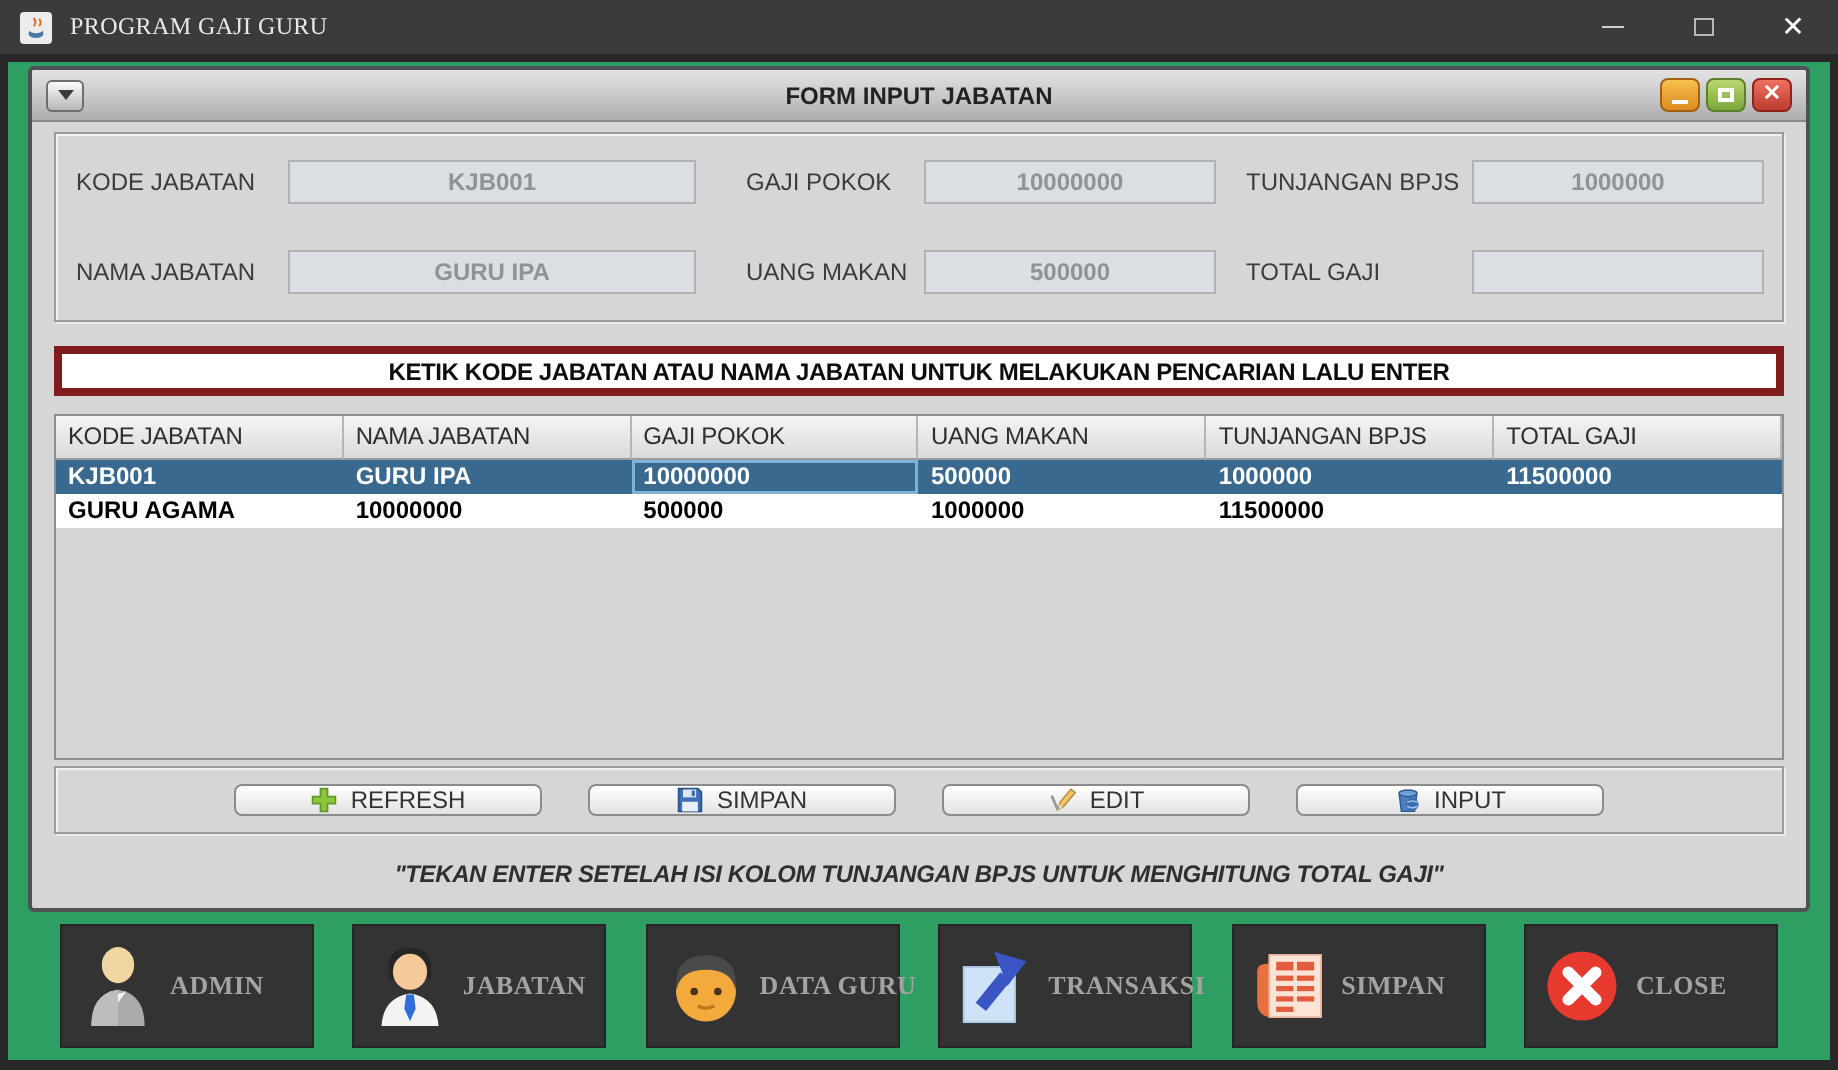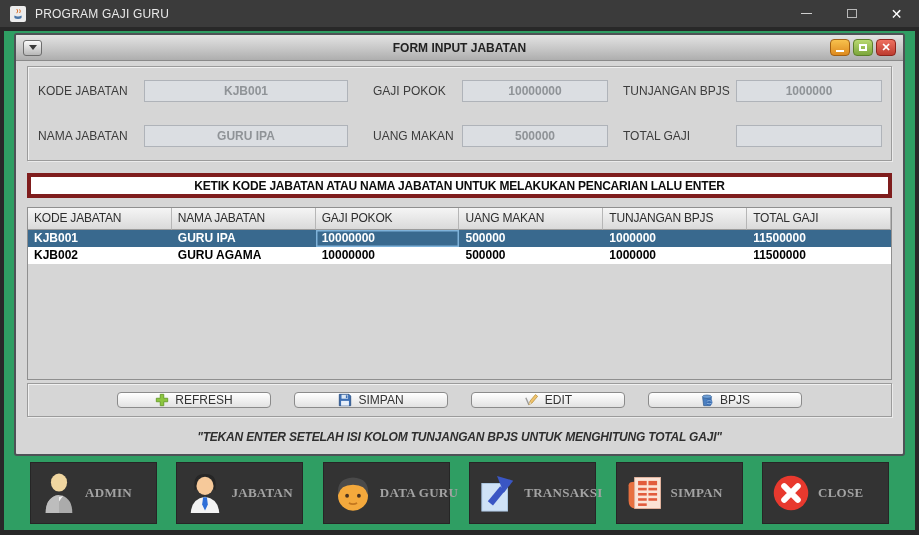--- a/index.html
+++ b/index.html
@@ -2,21 +2,21 @@
 <html><head>
 <meta charset="utf-8">
 <style>
   * { margin:0; padding:0; box-sizing:border-box; }
   html,body { width:919px; height:535px; overflow:hidden; }
   body { font-family:"Liberation Sans", sans-serif; background:#2b2b2b; }
 
   .window { width:919px; height:535px; display:flex; flex-direction:column; background:#2b2b2b; }
 
   
-  .titlebar { height:27px; background:#3b3b3b; display:flex; align-items:center; flex:0 0 auto; }
+  .titlebar { height:27px; background:#3b3b3b; display:flex; align-items:center; flex:0 0 auto;font-family:Liberation Serif, serif; }
   .titlebar .app-icon { width:16px; height:16px; margin:0 9px 0 10px; }
   .titlebar .title { color:#e9e9e9; font-size:12px; letter-spacing:.2px; }
   .titlebar .spacer { flex:1; }
   .tb-btn { width:45px; height:27px; display:flex; align-items:center; justify-content:center; cursor:default; }
   .tb-btn.min span { width:11px; height:0; border-top:1px solid #cfcfcf; display:block; }
   .tb-btn.max span { width:10px; height:9px; border:1px solid #b8b8b8; display:block; }
   .tb-btn.close { font-size:14px; color:#ffffff; }
 
   
   .main { flex:1; background:#2f9e63; border:4px solid #282828; border-top-width:4px; border-bottom-width:5px; display:flex; flex-direction:column; }
@@ -147,21 +147,20 @@
           </div>
           <div class="trow selected">
             <div class="td">KJB001</div>
             <div class="td">GURU IPA</div>
             <div class="td focus-cell">10000000</div>
             <div class="td">500000</div>
             <div class="td">1000000</div>
             <div class="td">11500000</div>
           </div>
           <div class="trow">
-            <div class="td">KJB002</div>
             <div class="td">GURU AGAMA</div>
             <div class="td">10000000</div>
             <div class="td">500000</div>
             <div class="td">1000000</div>
             <div class="td">11500000</div>
           </div>
         </div>
 
         <div class="btn-panel etched">
           <div class="abtn">
@@ -187,21 +186,21 @@
             </svg>
             <span>EDIT</span>
           </div>
           <div class="abtn">
             <svg width="14" height="14" viewBox="0 0 16 16">
               <path d="M3 5 h10 l-1.2 9.5 h-7.6 z" fill="#4a7fc1" stroke="#315a8e" stroke-width="0.8"></path>
               <ellipse cx="8" cy="4.2" rx="5.2" ry="1.9" fill="#6fa0d8" stroke="#315a8e" stroke-width="0.8"></ellipse>
               <circle cx="10.5" cy="10.5" r="3.6" fill="#3a6cb0"></circle>
               <path d="M7.6 9.4 q2.9 -1.6 5.8 0 M7.6 11.6 q2.9 1.6 5.8 0" stroke="#9cc2ea" stroke-width="0.9" fill="none"></path>
             </svg>
-            <span>BPJS</span>
+            <span>INPUT</span>
           </div>
         </div>
 
         <div class="quote">"TEKAN ENTER SETELAH ISI KOLOM TUNJANGAN BPJS UNTUK MENGHITUNG TOTAL GAJI"</div>
 
       </div>
     </div>
 
     <div class="navbar">
 

